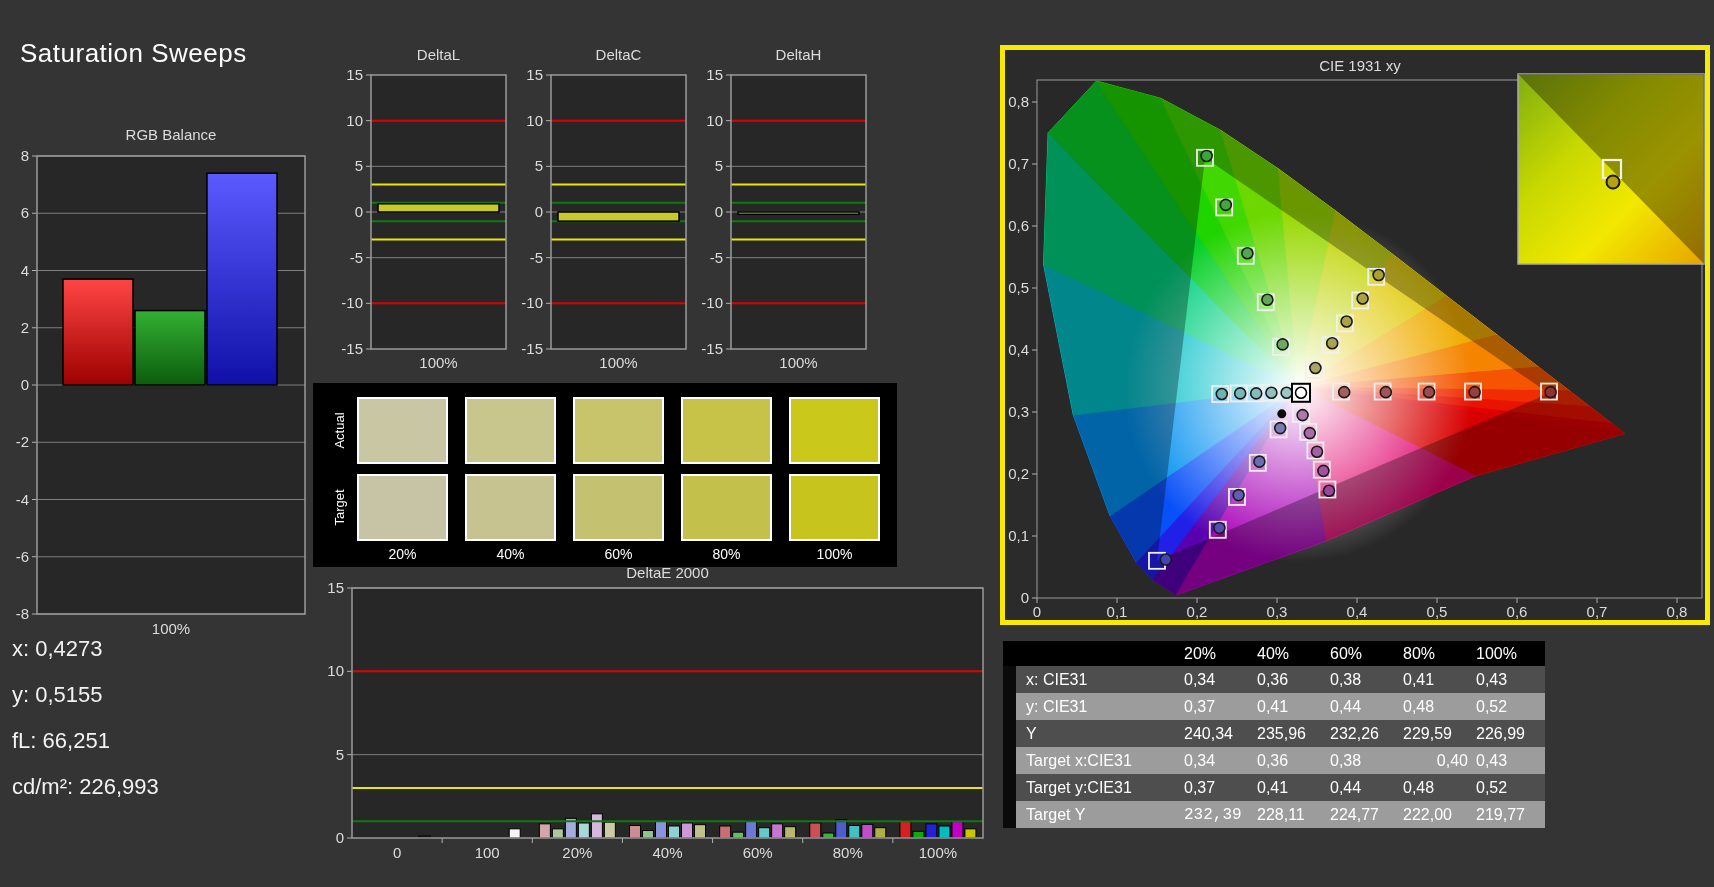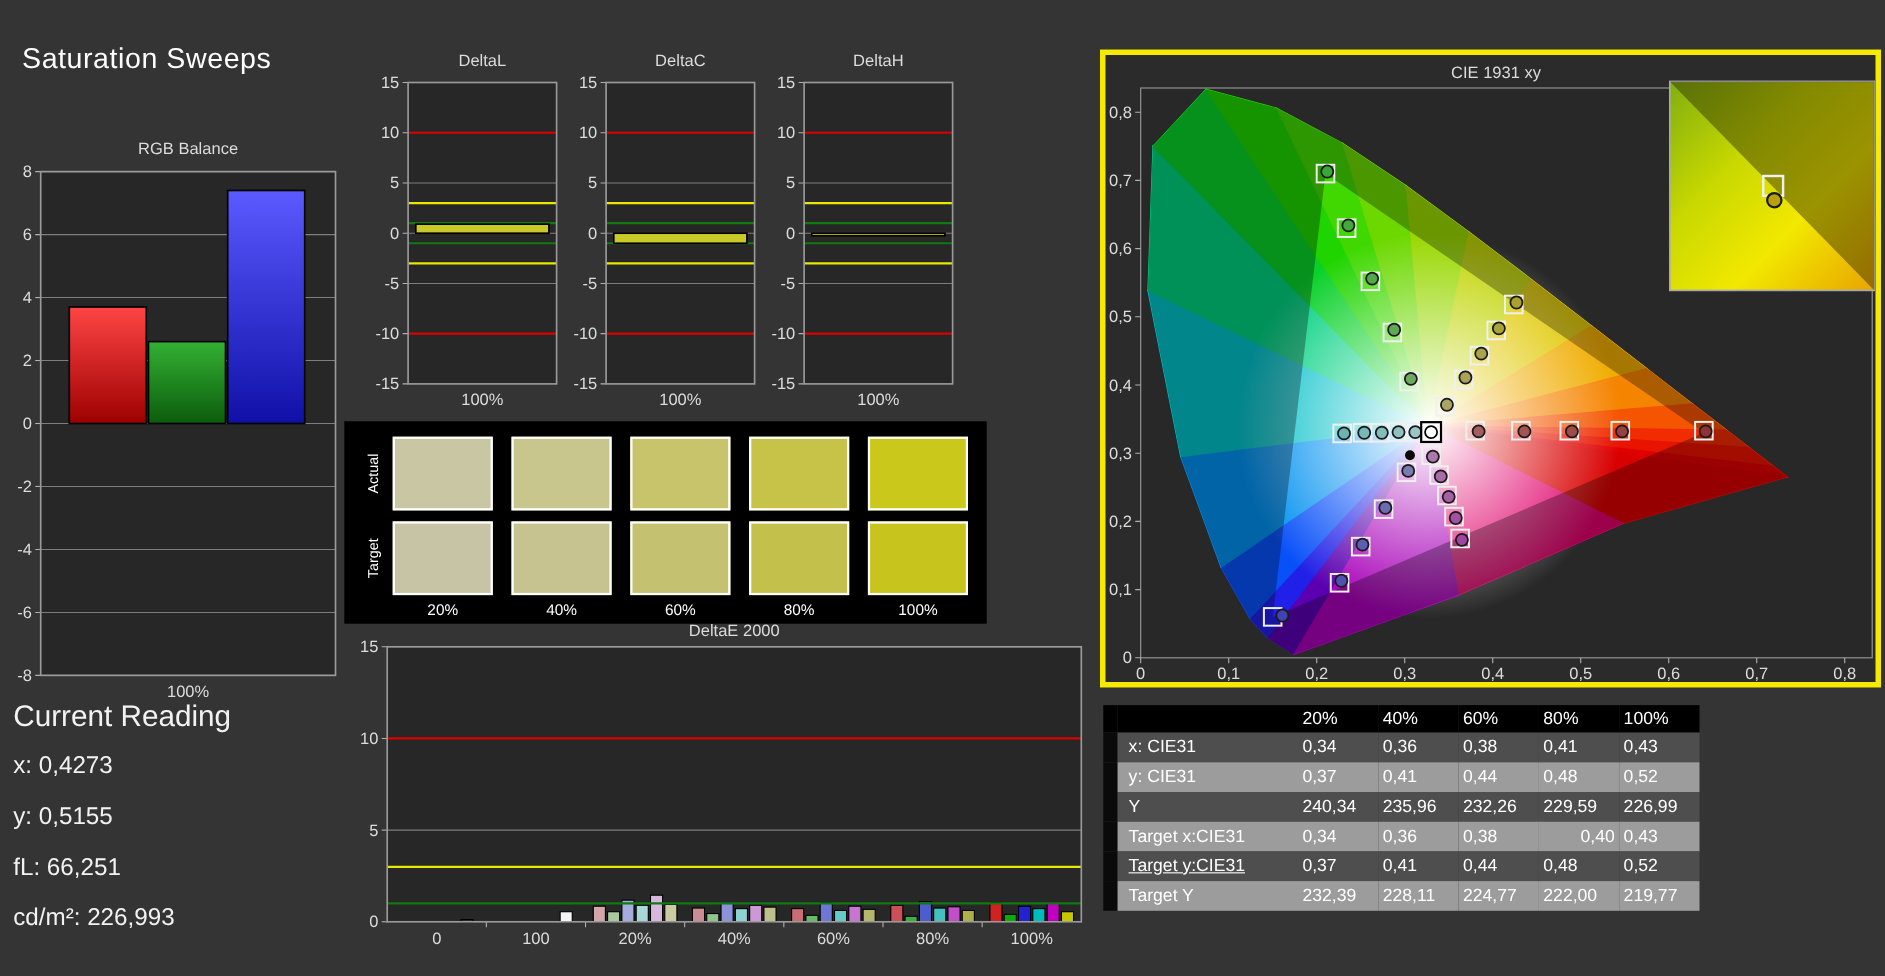--- a/index.html
+++ b/index.html
@@ -453,39 +453,38 @@
           <td class="stub"></td>
           <td class="lab" style="background: rgb(156, 156, 156);">Target x:CIE31</td>
           <td class="val" style="background: rgb(156, 156, 156);">0,34</td>
           <td class="val" style="background: rgb(156, 156, 156);">0,36</td>
           <td class="val" style="background: rgb(156, 156, 156);">0,38</td>
           <td class="val" style="background: rgb(156, 156, 156); text-align: right;">0,40</td>
           <td class="val" style="background: rgb(156, 156, 156);">0,43</td>
         </tr>
         <tr>
           <td class="stub"></td>
-          <td class="lab" style="background: rgb(78, 78, 78); text-decoration: underline;">Target y:CIE31</td>
+          <td class="lab" style="background: rgb(78, 78, 78);">Target y:CIE31</td>
           <td class="val" style="background: rgb(78, 78, 78);">0,37</td>
           <td class="val" style="background: rgb(78, 78, 78);">0,41</td>
           <td class="val" style="background: rgb(78, 78, 78);">0,44</td>
           <td class="val" style="background: rgb(78, 78, 78);">0,48</td>
           <td class="val" style="background: rgb(78, 78, 78);">0,52</td>
         </tr>
         <tr>
           <td class="stub"></td>
           <td class="lab" style="background: rgb(156, 156, 156);">Target Y</td>
-          <td class="val" style="background: rgb(156, 156, 156);">232,39</td>
+          <td class="val" style="background: rgb(156, 156, 156); font-family: Liberation Mono, monospace;">232,39</td>
           <td class="val" style="background: rgb(156, 156, 156);">228,11</td>
           <td class="val" style="background: rgb(156, 156, 156);">224,77</td>
           <td class="val" style="background: rgb(156, 156, 156);">222,00</td>
           <td class="val" style="background: rgb(156, 156, 156);">219,77</td>
         </tr>
       </tbody>
     </table>
 
   <div id="current-reading">
-    <div class="cr-head">Current Reading</div>
   <div class="cr-line">x: 0,4273</div>
       <div class="cr-line">y: 0,5155</div>
       <div class="cr-line">fL: 66,251</div>
       <div class="cr-line">cd/m²: 226,993</div>
     </div>
 </div>
 
 </body></html>

